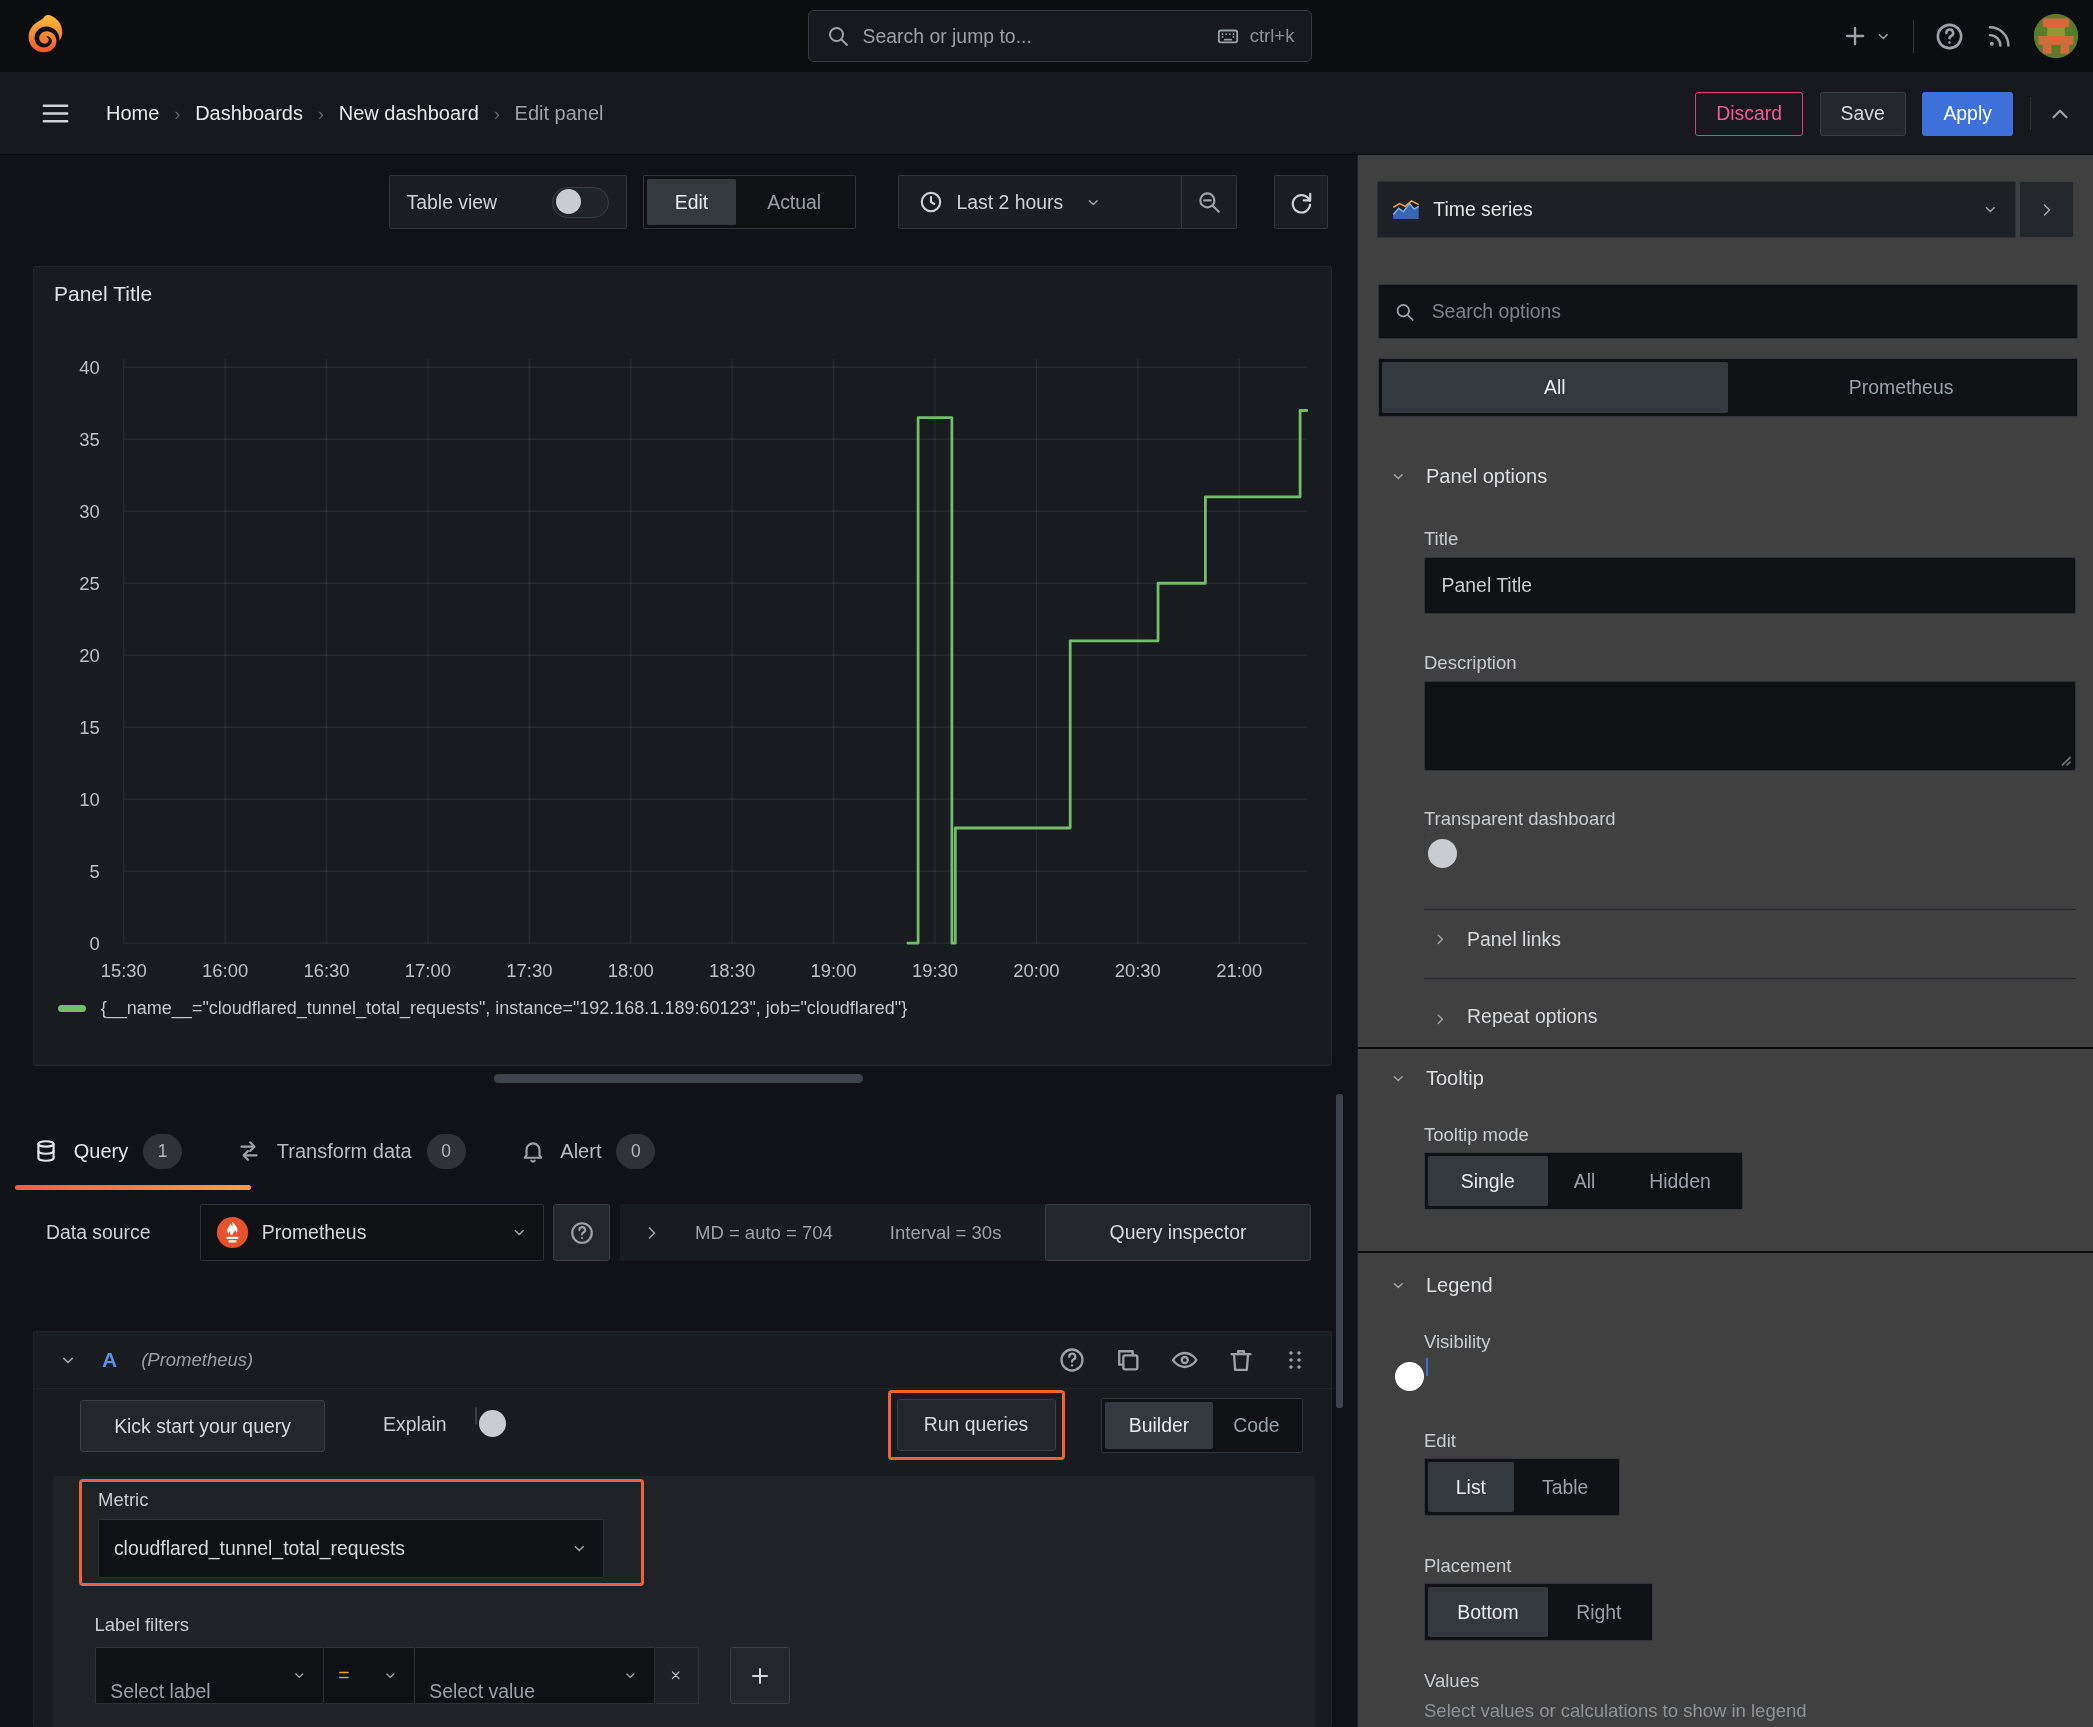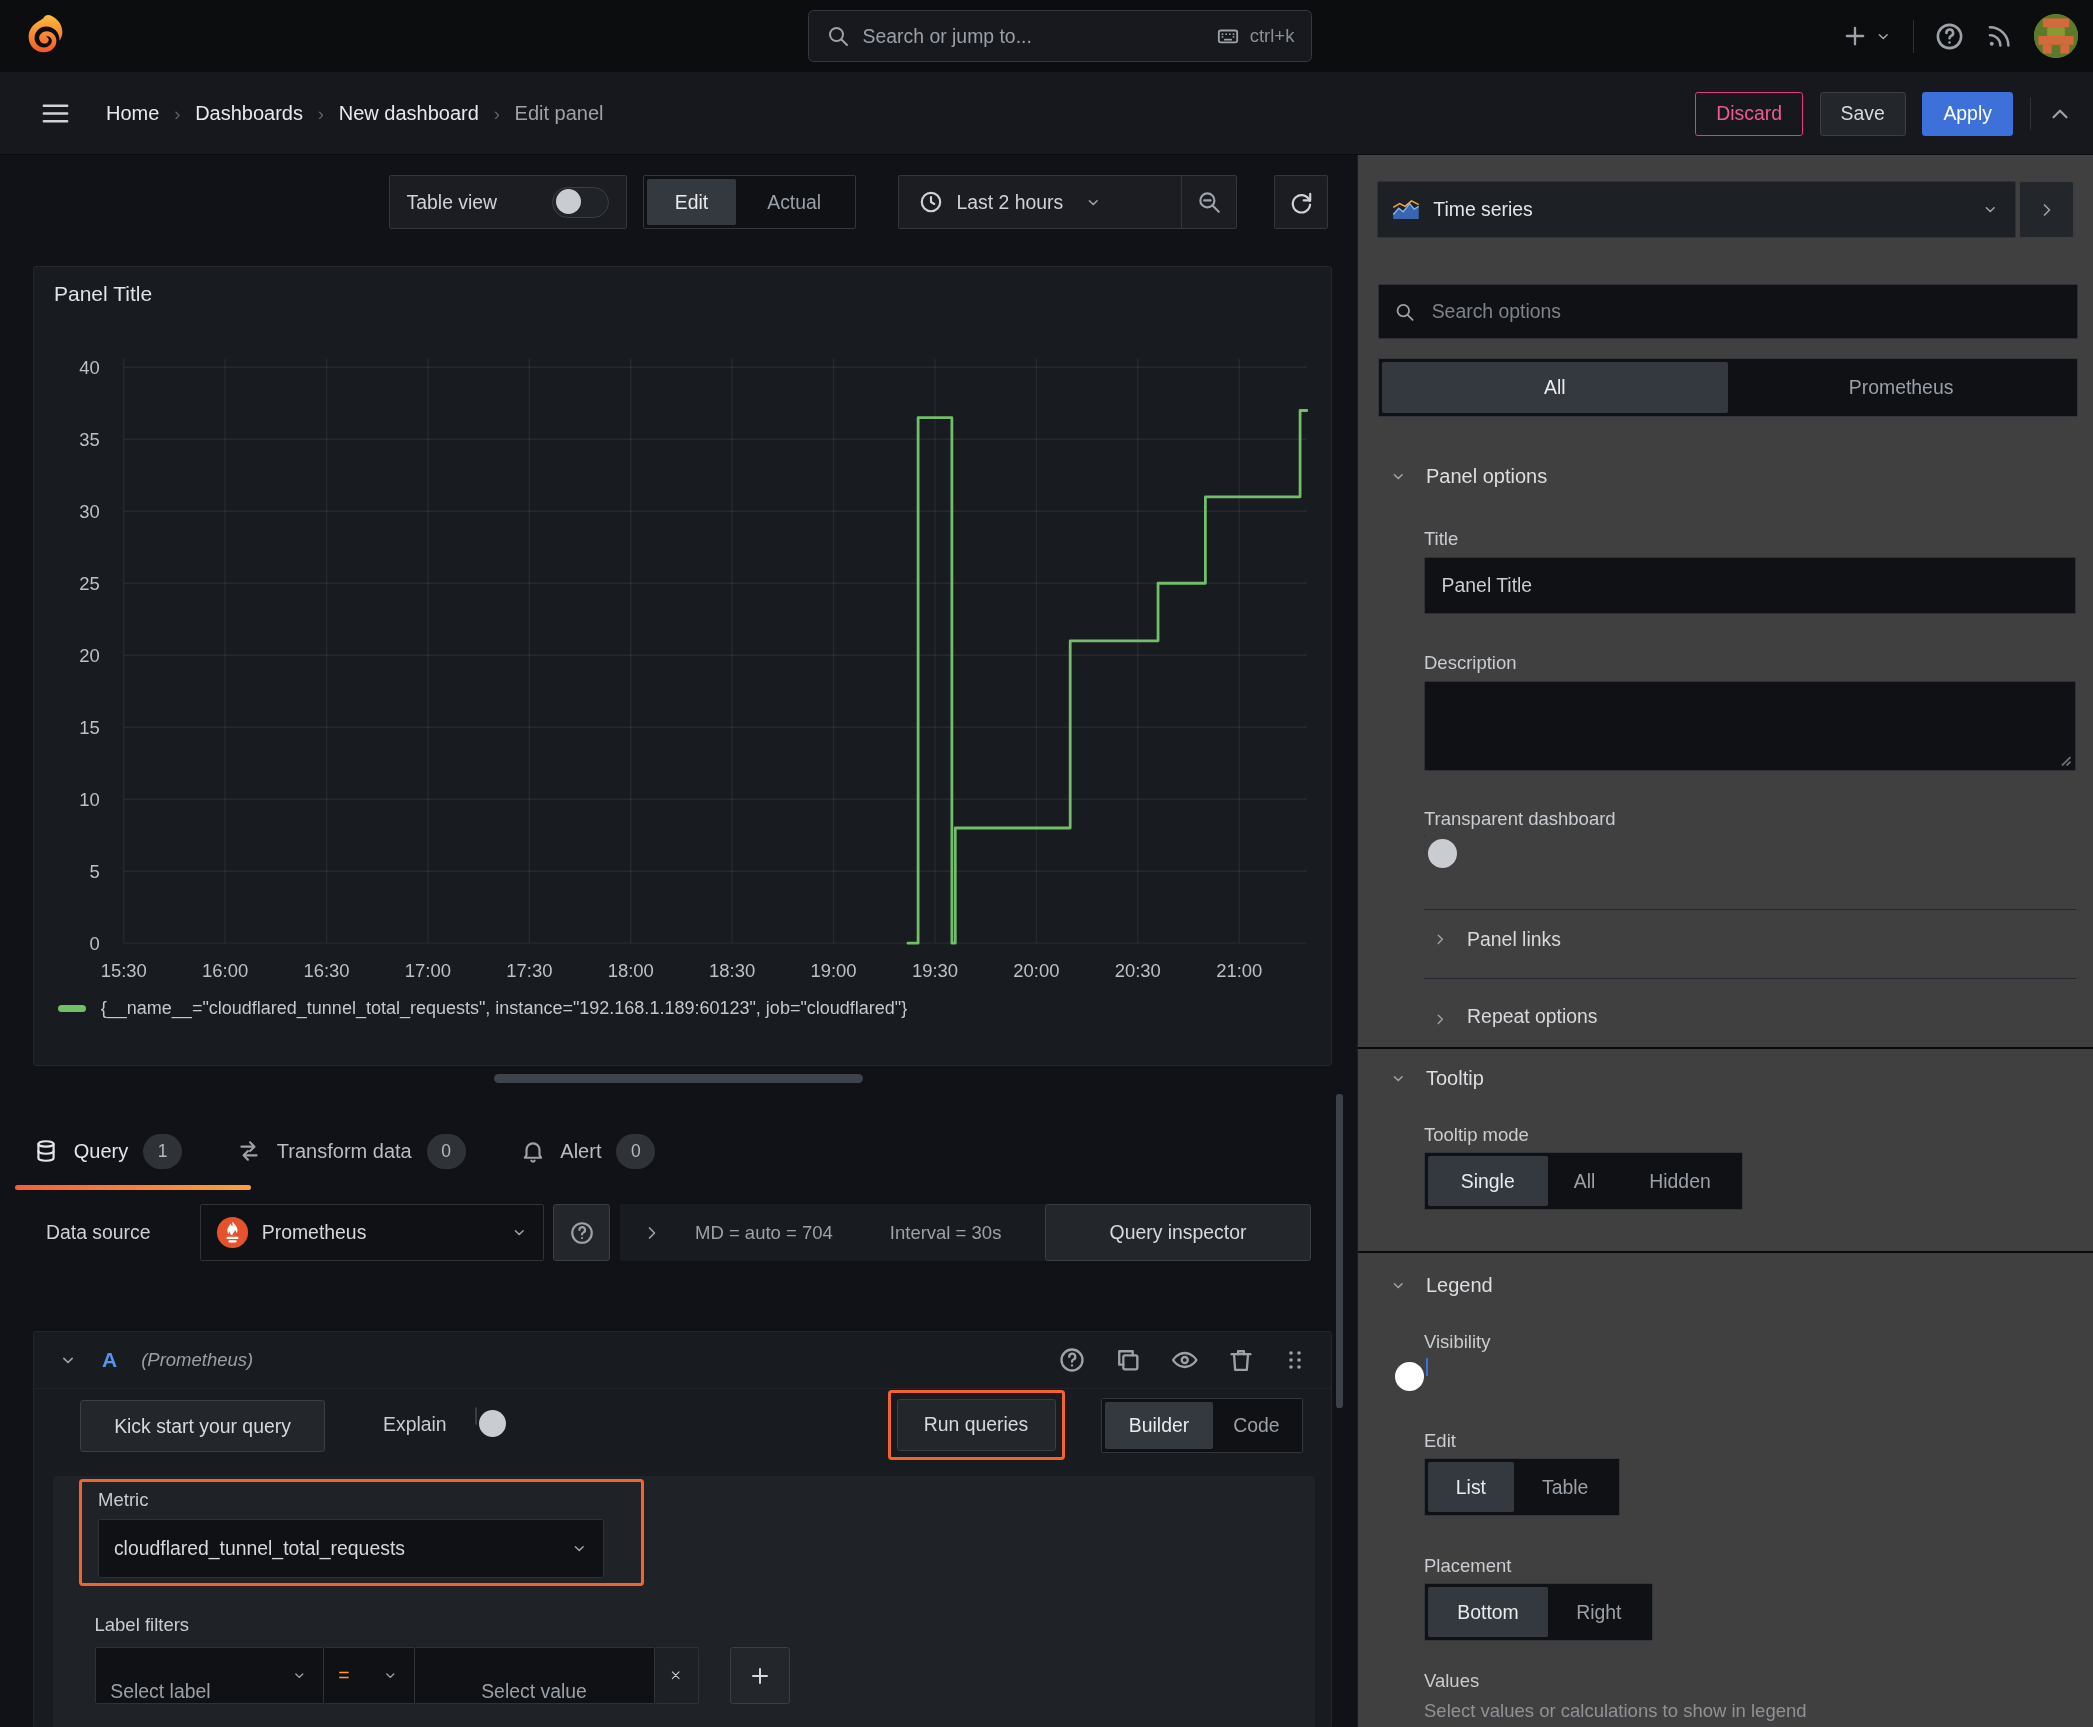--- a/index.html
+++ b/index.html
@@ -406,21 +406,21 @@
             <svg class="ic" width="16.6" height="16.6" viewBox="0 0 24 24" style="margin-left:auto;">
                 <path d="M7 10l5 5 5-5"></path>
               </svg>
           </div>
           <div class="select" style="width:91px;border-left:none;">
             <span style="color:#ff9830;">=</span>
             <svg class="ic" width="16.6" height="16.6" viewBox="0 0 24 24" style="margin-left:auto;">
                 <path d="M7 10l5 5 5-5"></path>
               </svg>
           </div>
-          <div class="select" style="width:240px;border-left:none;flex-direction:column;">
+          <div class="select" style="width:240px;border-left:none;">
             <span class="ph">Select value</span>
             <svg class="ic" width="16.6" height="16.6" viewBox="0 0 24 24" style="margin-left:auto;">
                 <path d="M7 10l5 5 5-5"></path>
               </svg>
           </div>
           <span class="select" style="width:44px;justify-content:center;border-left:none;background:#1d2024;">
             <svg class="ic" width="18.5" height="18.5" viewBox="0 0 24 24" style="stroke:#c9ccd0;">
                 <path d="M6 6l12 12M18 6L6 18"></path>
               </svg>
           </span>

